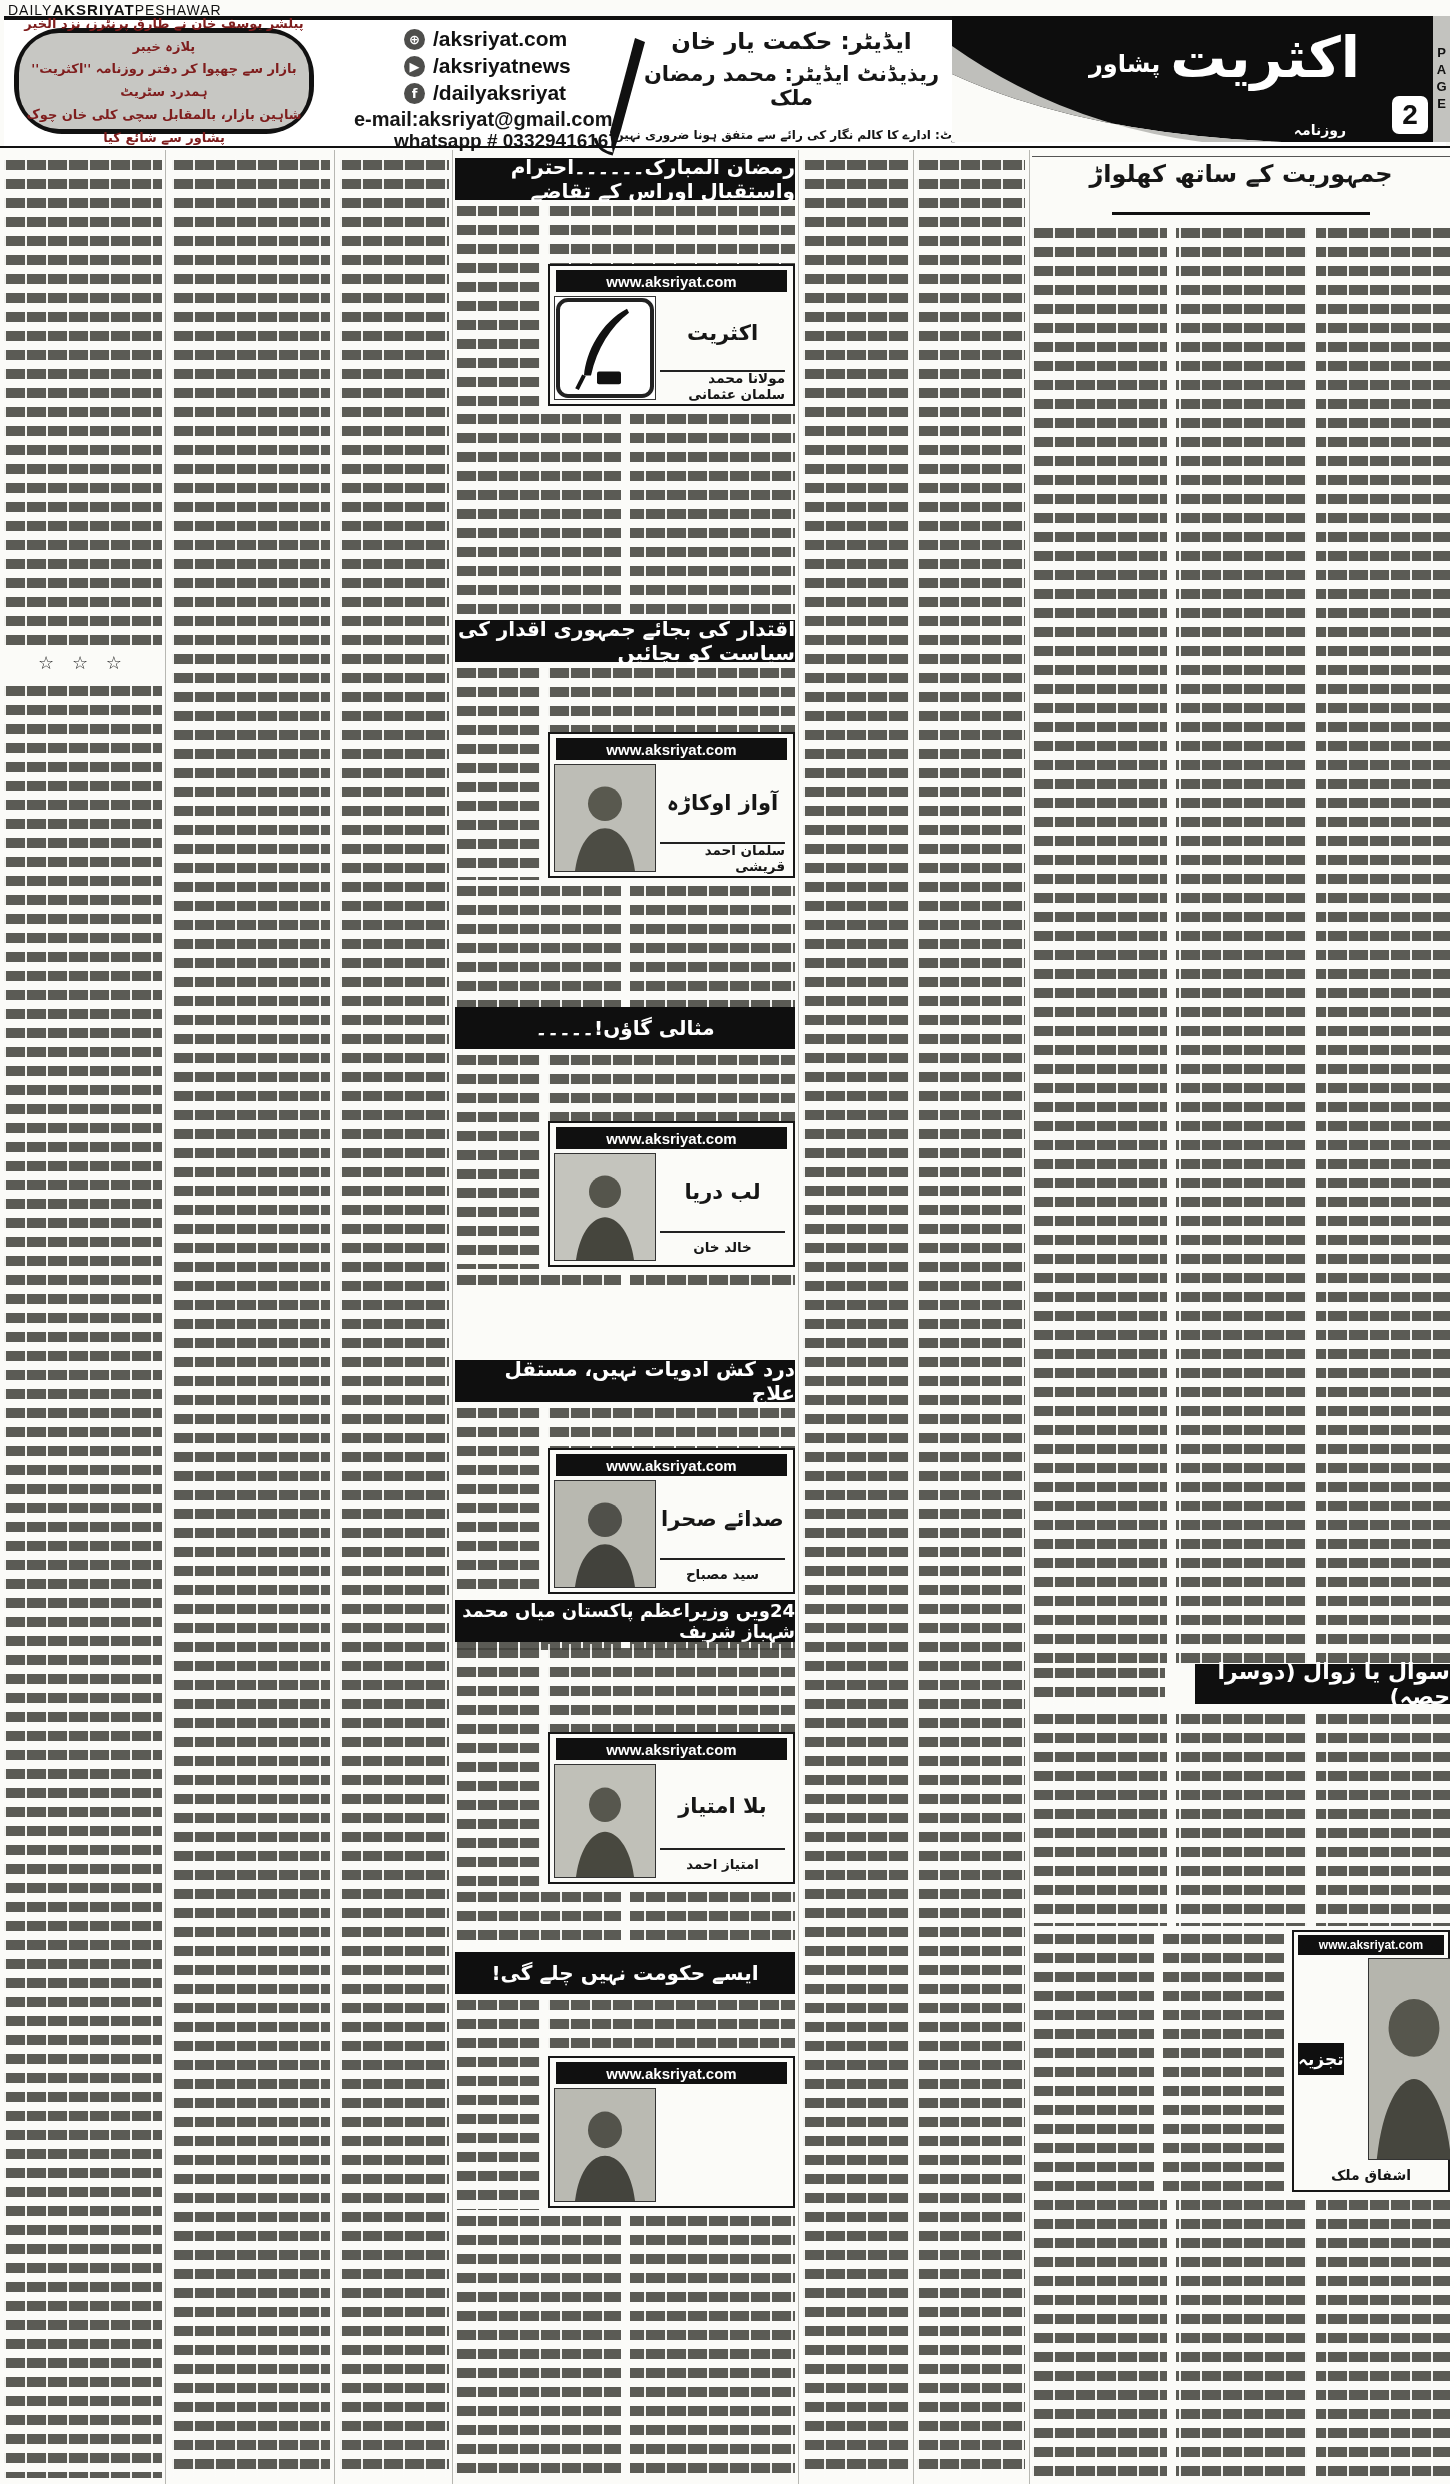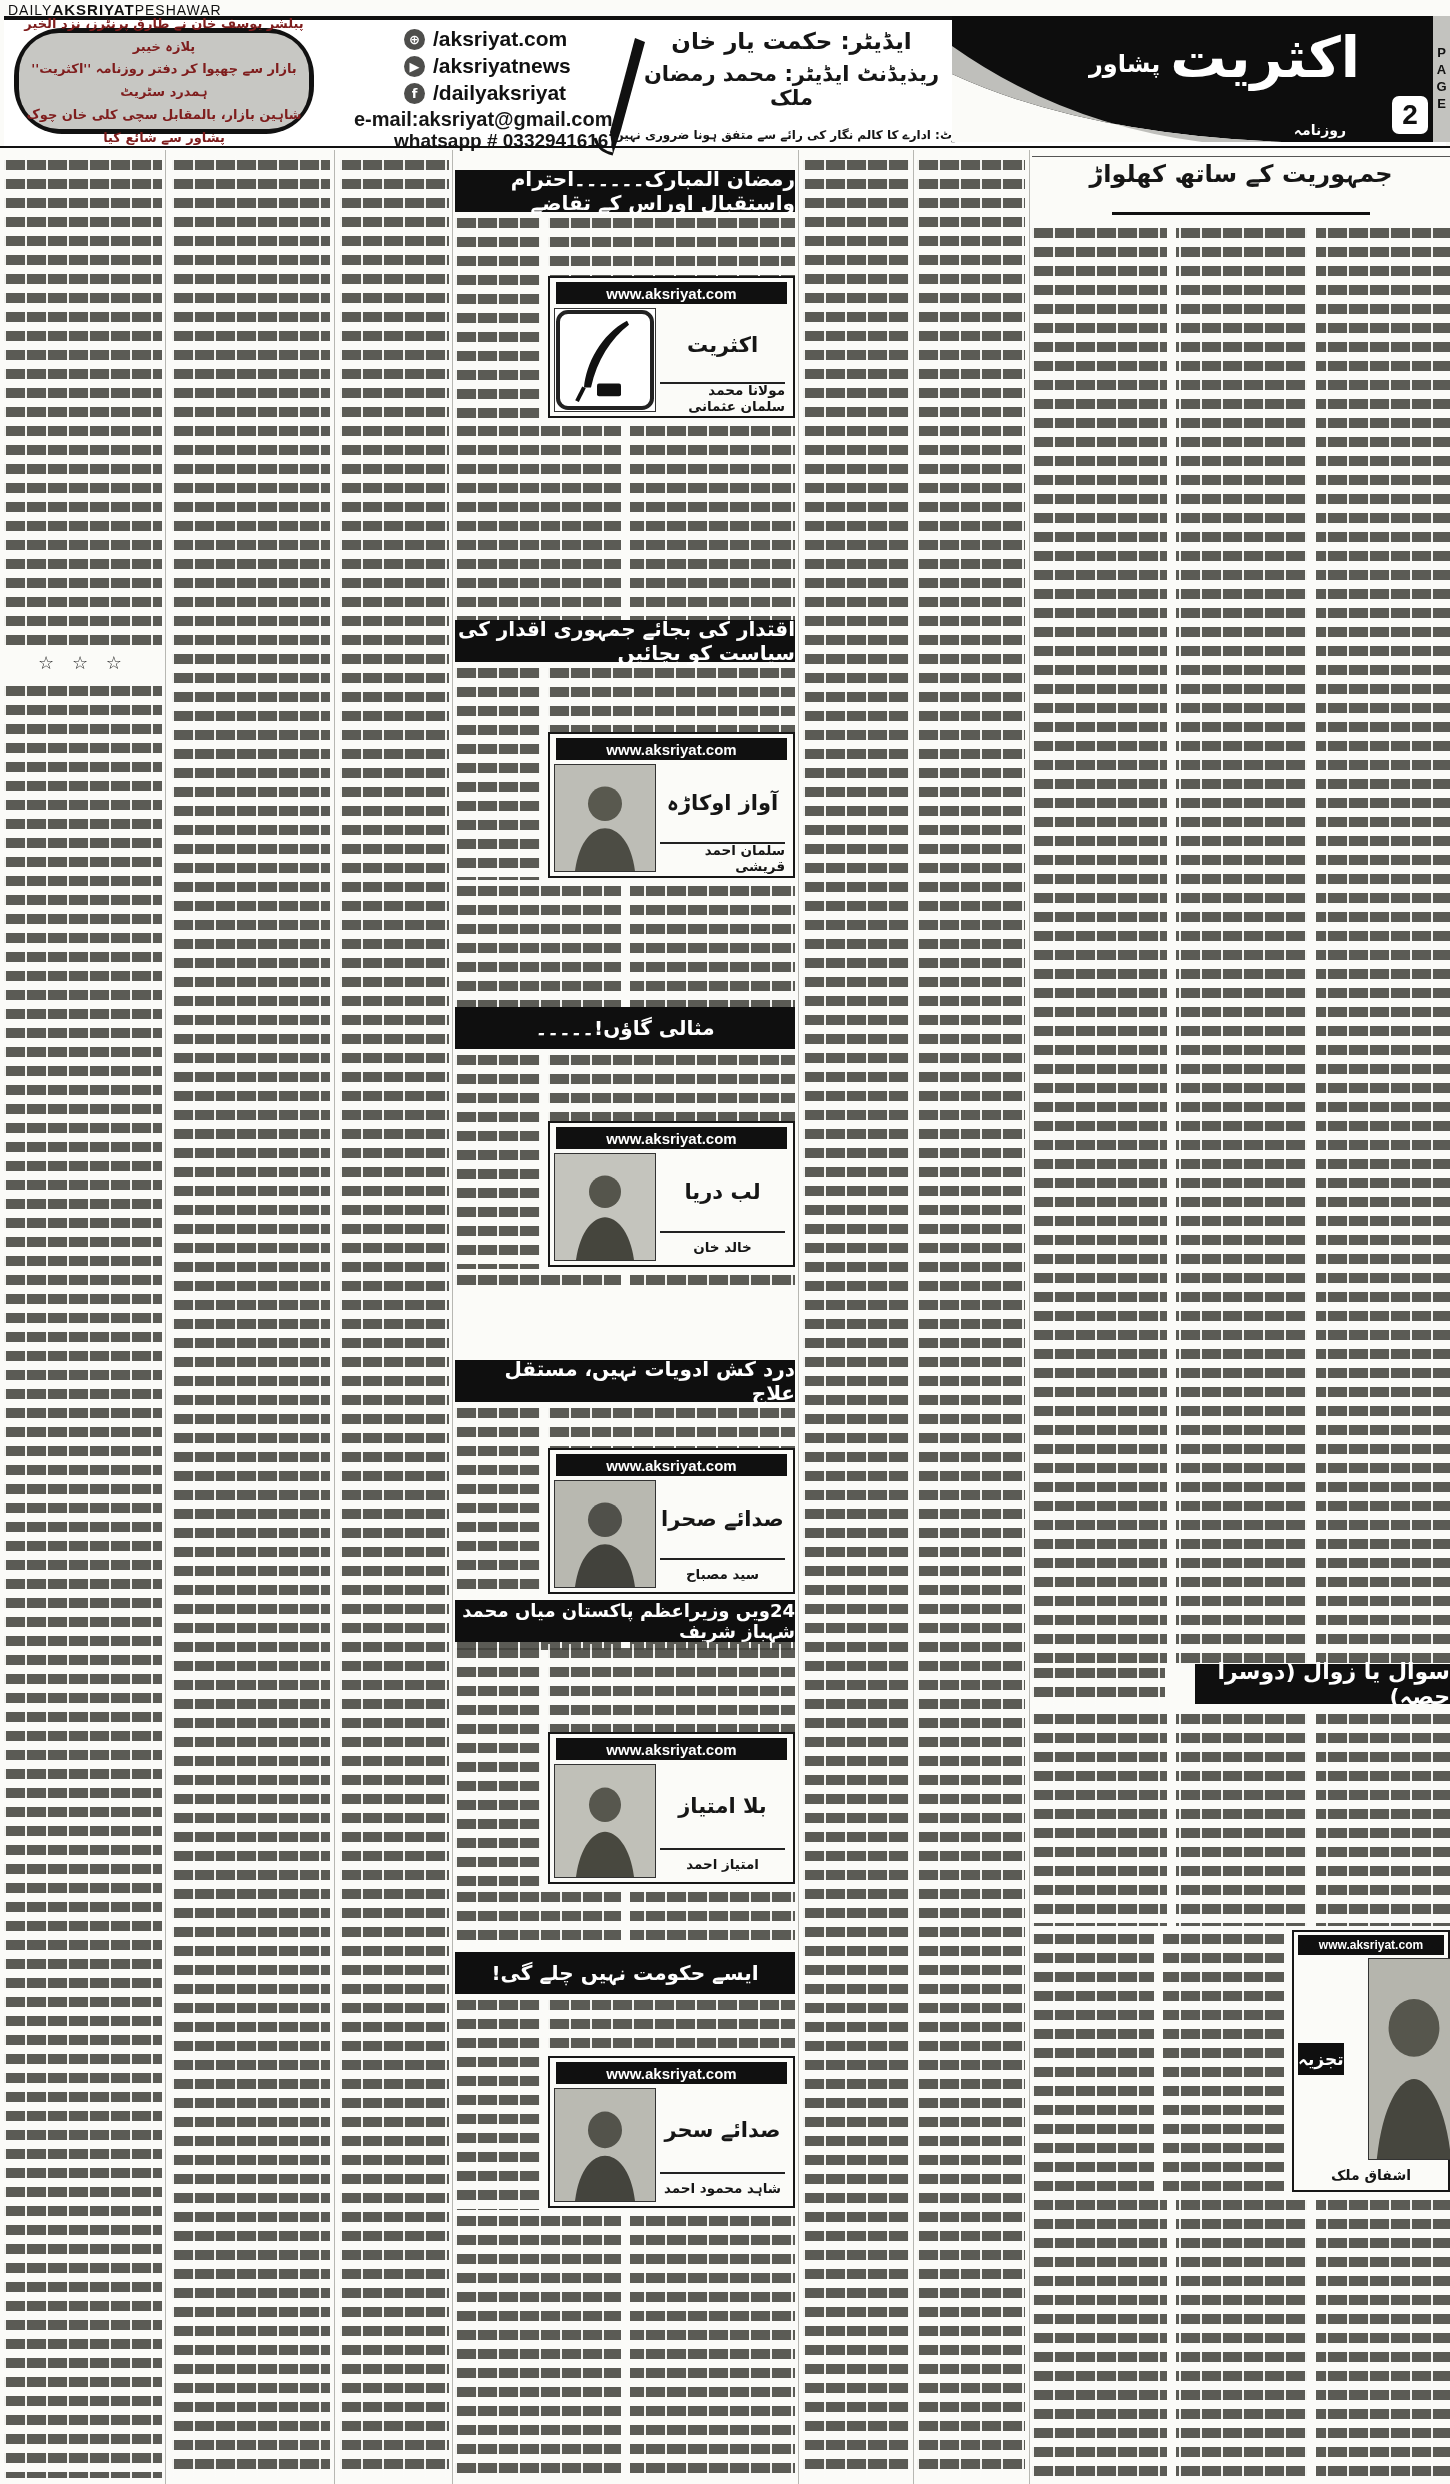--- a/index.html
+++ b/index.html
@@ -166,21 +166,21 @@
 <div class="stars urdu">☆ ☆ ☆</div>
 <div class="txt" style="left:4px;top:682px;width:158px;height:1796px;"></div>
 <div class="txt" style="left:172px;top:156px;width:158px;height:2322px;"></div>
 <div class="txt" style="left:340px;top:156px;width:109px;height:2322px;"></div>
 
 <div class="txt" style="left:803px;top:156px;width:106px;height:2322px;"></div>
 <div class="txt" style="left:917px;top:156px;width:108px;height:2322px;"></div>
 
 <div class="abs" style="left:455px;top:150px;width:340px;height:2334px;">
 
-  <div class="unit" style="top:20px;height:458px;">
+  <div class="unit" style="top:8px;height:458px;">
     <div class="hbar urdu">رمضان المبارک۔۔۔۔۔۔احترام واستقبال اوراس کے تقاضے</div>
     <div class="u-body" style="height:206px;">
       <div class="txt u-left" style="position:absolute;"></div>
       <div class="u-right">
         <div class="txt" style="position:relative;height:62px;width:100%;"></div>
         <div class="abox" style="height:142px;">
           <div class="abar">www.aksriyat.com</div>
           <div class="abody">
             <div class="aphoto" style="background:#fff;">
               <svg viewBox="0 0 100 104" preserveAspectRatio="none">
@@ -317,24 +317,20 @@
         <div class="txt" style="position:relative;height:60px;width:100%;"></div>
         <div class="abox" style="height:152px;">
           <div class="abar">www.aksriyat.com</div>
           <div class="abody">
             <div class="aphoto">
               <svg viewBox="0 0 100 104" preserveAspectRatio="none">
                 <rect width="100" height="104" fill="#babab2"></rect>
                 <circle cx="50" cy="38" r="17" fill="#53534b"></circle>
                 <path d="M20 104 C 24 74 38 62 50 62 C 62 62 76 74 80 104 Z" fill="#44443d"></path>
               </svg>
-            </div>
-            <div class="ameta urdu">
-              <div class="acol">صدائے سحر</div>
-              <div class="aauthor">شاہد محمود احمد</div>
             </div>
           </div>
         </div>
       </div>
     </div>
     <div class="txt cols2" style="position:relative;width:100%;height:266px;margin-top:2px;"></div>
   </div>
 </div>
 
 <div class="abs" style="left:1032px;top:150px;width:418px;height:2334px;">

